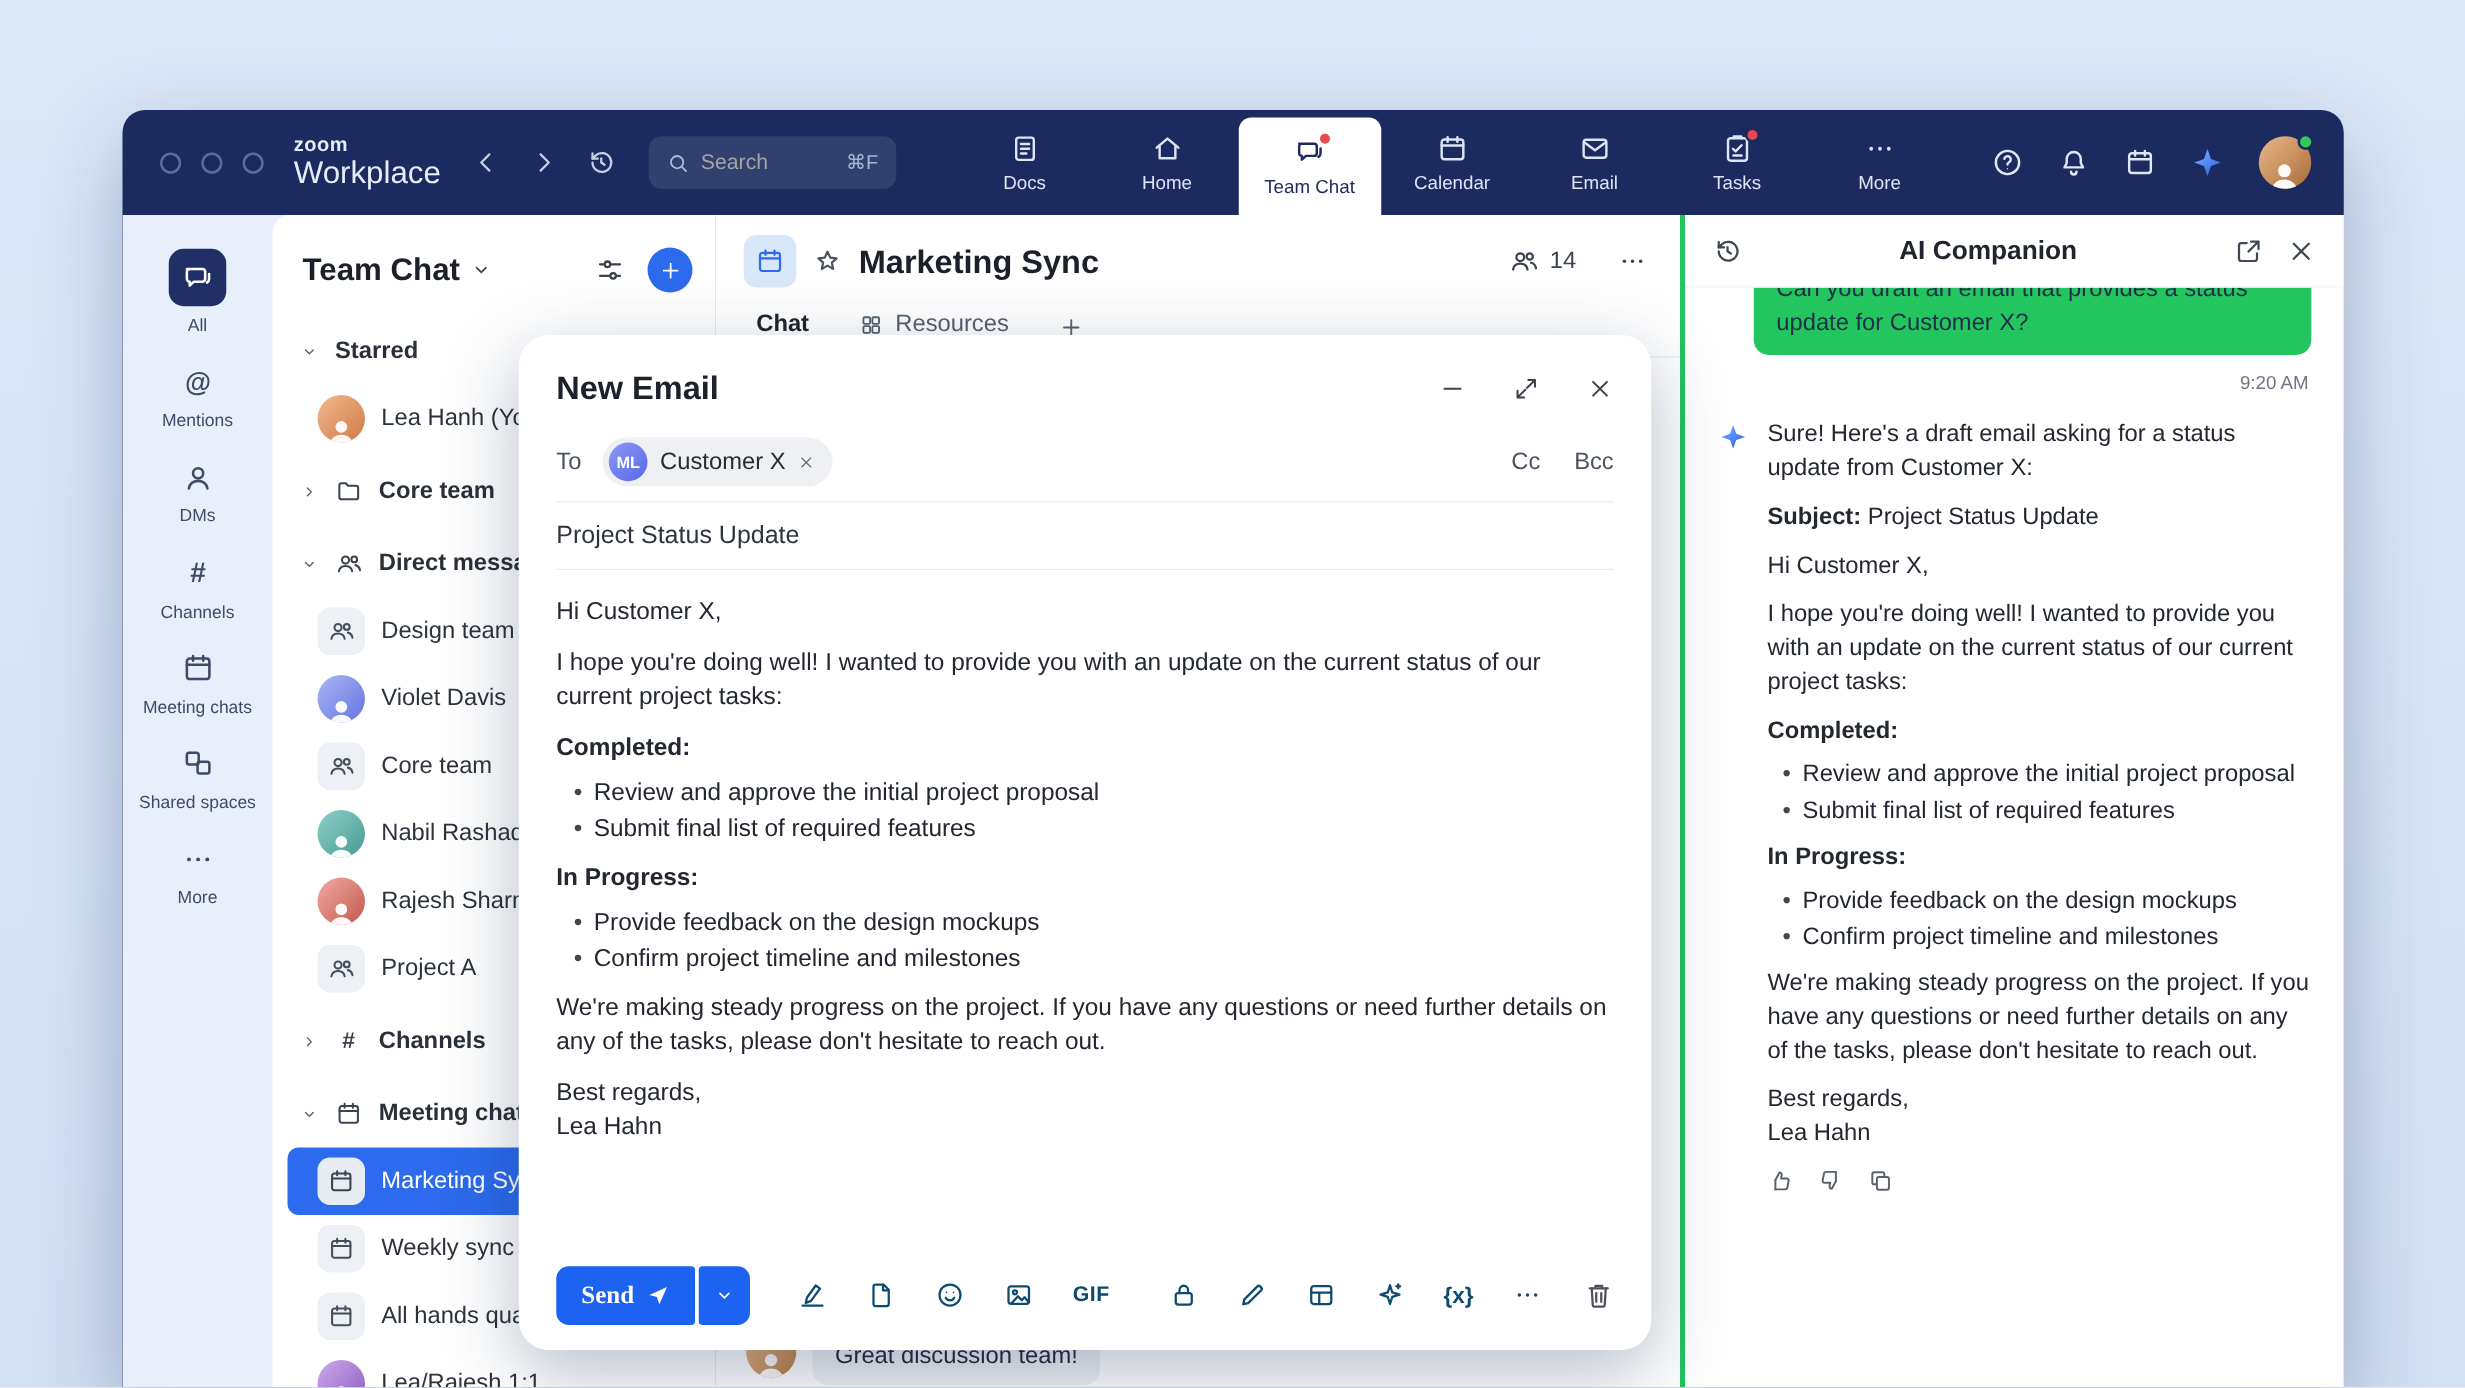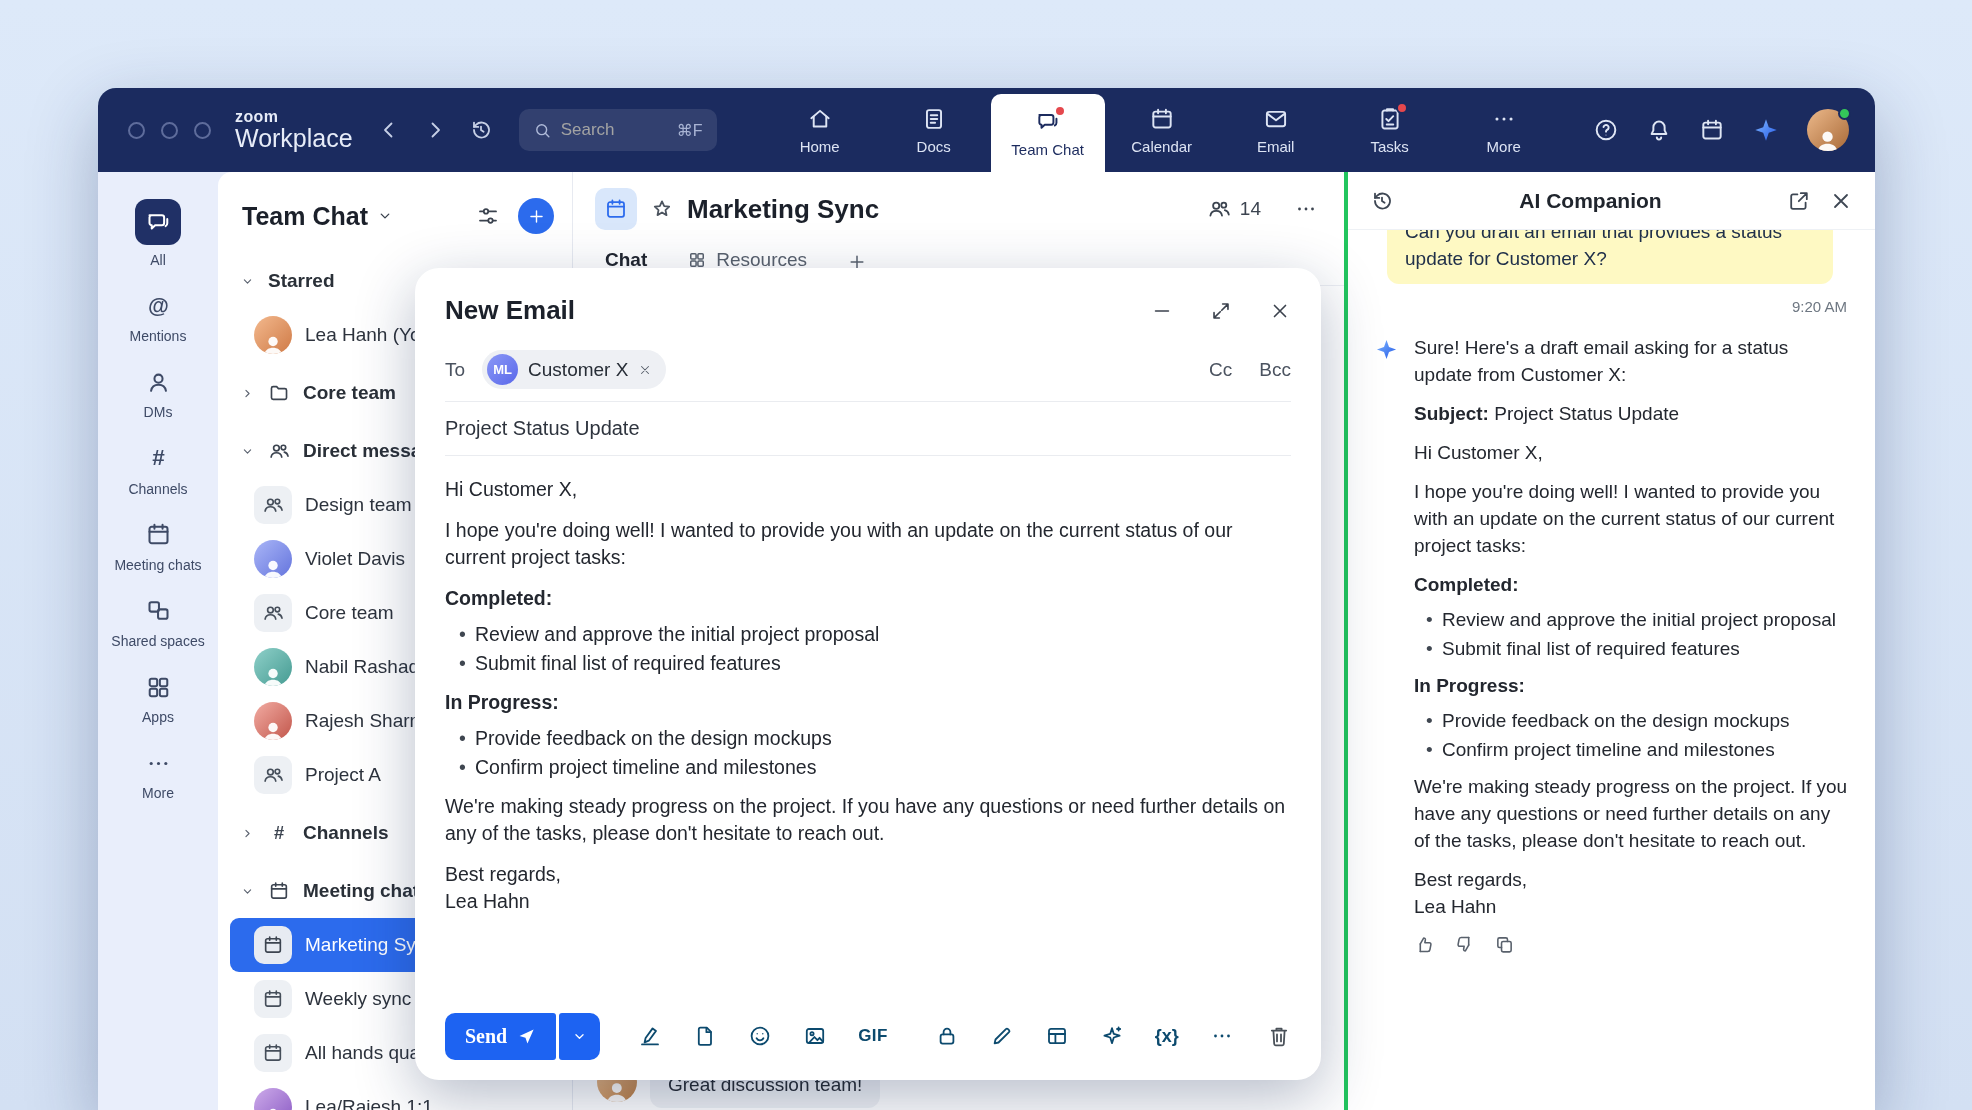--- a/index.html
+++ b/index.html
@@ -84,21 +84,21 @@
   .chat-body{flex:1;position:relative}
   .msg{position:absolute;left:24px;bottom:2px;display:flex;gap:13px;align-items:flex-start}
   .msg .pav{width:40px;height:40px}
   .msg-bubble{background:#f0f2f5;border-radius:12px;padding:12px 18px;font-size:19px;color:#262b33;white-space:nowrap}
   
   .ai{width:531px;flex:none;border-left:4px solid #22c55e;display:flex;flex-direction:column;min-height:0;background:#fff}
   .ai-head{height:58px;flex:none;display:flex;align-items:center;gap:18px;padding:0 22px;position:relative;z-index:3;background:#fff;border-bottom:1px solid #eef1f5}
   .ai-head .ic{width:24px;height:24px;color:#3e4754;cursor:pointer}
   .ai-title{flex:1;text-align:center;font-size:21px;font-weight:600;color:#20252d}
   .ai-body{flex:1;min-height:0;overflow:hidden;padding:0 26px;font-size:19px;line-height:27px;color:#23272f;position:relative}
-  .bubble{position:relative;z-index:1;margin:-24px 16px 0 auto;width:fit-content;max-width:446px;background:#fef9c3;border-radius:12px;padding:12px 18px;color:#20304a}
+  .bubble{position:relative;z-index:1;margin:-24px 0 0 auto;width:fit-content;max-width:446px;background:#22c55e;border-radius:12px;padding:12px 18px;color:#20304a}
   .timestamp{text-align:right;font-size:15px;color:#6e7782;margin:9px 2px 14px}
   .resp{display:flex;gap:15px}
   .spark{width:25px;height:25px;flex:none;margin-top:3px}
   .resp-text{flex:1;max-width:450px}
   .resp-text p{margin:0 0 12px}
   .hd{font-weight:700}
   .resp-text .hd{margin:2px 0 8px}
   ul.blt{list-style:none;margin:0 0 10px;padding-left:10px}
   ul.blt li{position:relative;padding-left:18px;margin:2px 0}
   ul.blt li::before{content:"•";position:absolute;left:2px;top:0;color:#3f4650}
@@ -177,34 +177,34 @@
               <path d="m15.6 15.6 4.4 4.4"></path>
             </svg>
           </span>
         <span class="s-text">Search</span>
         <span class="s-short">⌘F</span>
       </div>
       <div class="nav" id="nav">
           <div class="nav-item">
             <span class="nav-ic-wrap">
               <svg viewBox="0 0 24 24" fill="none" stroke="currentColor" stroke-width="1.8" stroke-linecap="round" stroke-linejoin="round">
+                <rect x="5.5" y="3.8" width="13" height="16.4" rx="2"></rect>
+                <path d="M9 8.5h6M9 12h6M9 15.5h4"></path>
+              </svg>
+            </span>
+            <span class="nav-label">Docs</span>
+          </div>
+          <div class="nav-item">
+            <span class="nav-ic-wrap">
+              <svg viewBox="0 0 24 24" fill="none" stroke="currentColor" stroke-width="1.8" stroke-linecap="round" stroke-linejoin="round">
                 <path d="M4 11.2 12 4.5l8 6.7"></path>
                 <path d="M6.2 9.8V19h11.6V9.8"></path>
               </svg>
             </span>
             <span class="nav-label">Home</span>
-          </div>
-          <div class="nav-item">
-            <span class="nav-ic-wrap">
-              <svg viewBox="0 0 24 24" fill="none" stroke="currentColor" stroke-width="1.8" stroke-linecap="round" stroke-linejoin="round">
-                <rect x="5.5" y="3.8" width="13" height="16.4" rx="2"></rect>
-                <path d="M9 8.5h6M9 12h6M9 15.5h4"></path>
-              </svg>
-            </span>
-            <span class="nav-label">Docs</span>
           </div>
           <div class="nav-item active">
             <span class="nav-ic-wrap">
               <svg viewBox="0 0 24 24" fill="none" stroke="currentColor" stroke-width="1.8" stroke-linecap="round" stroke-linejoin="round">
                 <path d="M4 5.5h11a2 2 0 0 1 2 2v5a2 2 0 0 1-2 2H9l-3 2.8V14.5H6a2 2 0 0 1-2-2v-5a2 2 0 0 1 2-2z"></path>
                 <path d="M19.8 9v3.6a3 3 0 0 1-1.5 2.6"></path>
               </svg>
               <span class="badge-dot"></span>
             </span>
             <span class="nav-label">Team Chat</span>
@@ -344,31 +344,20 @@
               <svg viewBox="0 0 24 24" fill="none" stroke="currentColor" stroke-width="1.8" stroke-linecap="round" stroke-linejoin="round">
                 <rect x="4" y="4.6" width="8.4" height="8.4" rx="1.6"></rect>
                 <rect x="11.6" y="11" width="8.4" height="8.4" rx="1.6"></rect>
               </svg>
             </span>
             <span class="rail-label">Shared spaces</span>
           </div>
           <div class="rail-item">
             <span class="rail-ic">
               <svg viewBox="0 0 24 24" fill="none" stroke="currentColor" stroke-width="1.8" stroke-linecap="round" stroke-linejoin="round">
-                <rect x="4.2" y="4.2" width="6.6" height="6.6" rx="1.5"></rect>
-                <rect x="13.2" y="4.2" width="6.6" height="6.6" rx="1.5"></rect>
-                <rect x="4.2" y="13.2" width="6.6" height="6.6" rx="1.5"></rect>
-                <rect x="13.2" y="13.2" width="6.6" height="6.6" rx="1.5"></rect>
-              </svg>
-            </span>
-            <span class="rail-label">Apps</span>
-          </div>
-          <div class="rail-item">
-            <span class="rail-ic">
-              <svg viewBox="0 0 24 24" fill="none" stroke="currentColor" stroke-width="1.8" stroke-linecap="round" stroke-linejoin="round">
                 <circle cx="5.5" cy="12" r="1.4" fill="currentColor" stroke="none"></circle>
                 <circle cx="12" cy="12" r="1.4" fill="currentColor" stroke="none"></circle>
                 <circle cx="18.5" cy="12" r="1.4" fill="currentColor" stroke="none"></circle>
               </svg>
             </span>
             <span class="rail-label">More</span>
           </div>
         </div>
 
       <div class="sheet">

